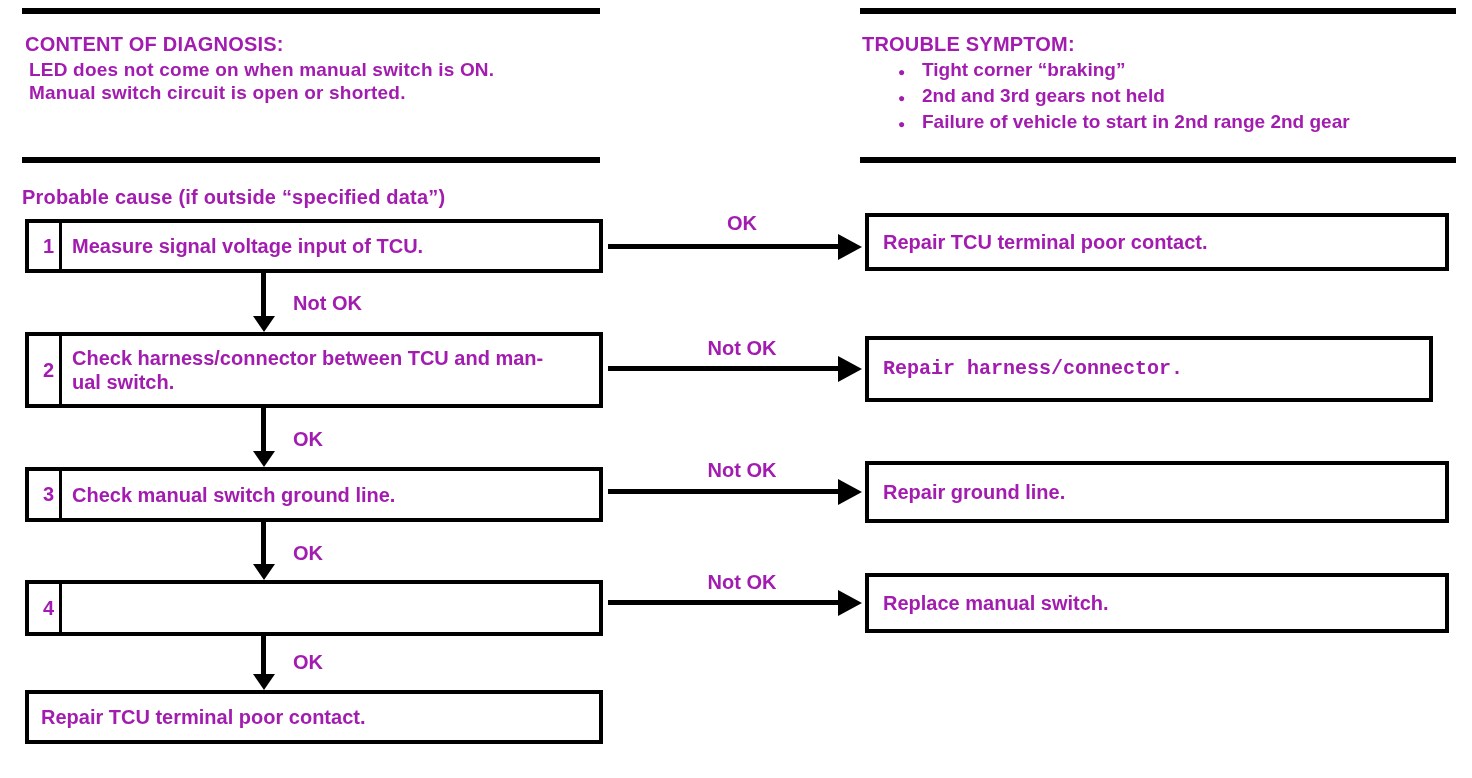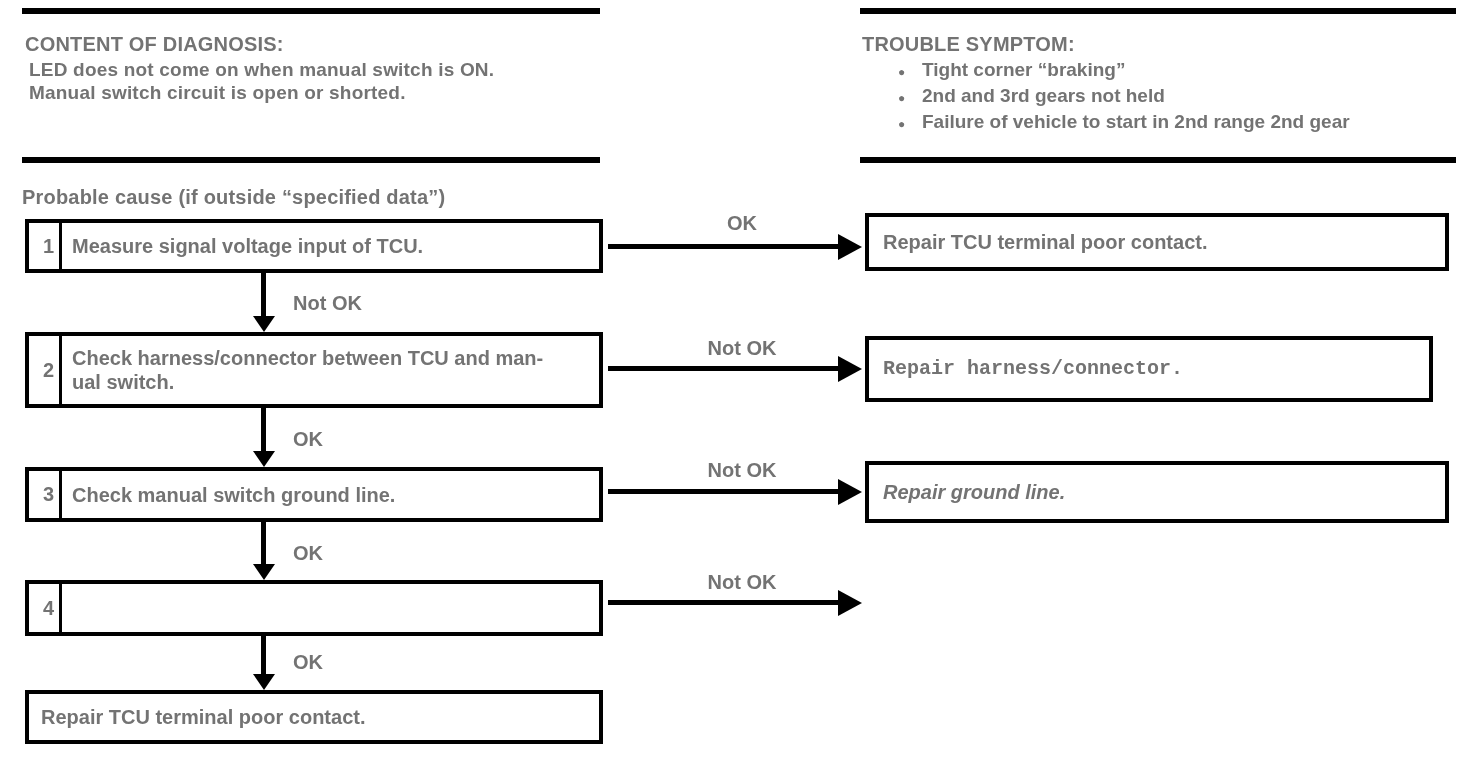--- a/index.html
+++ b/index.html
@@ -1,21 +1,21 @@
 <!DOCTYPE html>
 <html><head>
 <meta charset="utf-8">
 <style>
   html, body { margin: 0; padding: 0; background: #ffffff; }
   .page {
     position: relative;
     width: 1472px;
     height: 778px;
     background: #ffffff;
-    color: #737373;
+    color: #a21caf;
     font-family: "Liberation Sans", sans-serif;
     font-weight: 700;
     overflow: hidden;
   }
   .rule { position: absolute; height: 6px; background: #000; }
   .hdr { position: absolute; font-size: 20px; line-height: 24px; letter-spacing: 0.2px; }
   .multiline { white-space: pre-line; }
   .bullets { position: absolute; font-size: 19px; line-height: 24px; }
   .bullet-row { display: flex; align-items: baseline; }
   .bullet-dot { width: 24px; font-size: 12px; flex: none; }
@@ -132,37 +132,40 @@
 
   <div class="box" style="left:25px; top:467px; width:578px; height:55px;">
     <div class="num-cell">3</div>
     <div class="box-text">Check manual switch ground line.</div>
   </div>
   <div class="harrow" style="left:608px; top:479px; width:254px;">
     <div class="hshaft"></div>
       <div class="hhead"></div>
   </div>
   <div class="lbl lbl-center" style="left:662px; top:458px;">Not OK</div>
-  <div class="box" style="left:865px; top:461px; width:584px; height:62px;font-style:italic;">
+  <div class="box" style="left:865px; top:461px; width:584px; height:62px;">
     <div class="box-text" style="padding-left:14px;">Repair ground line.</div>
   </div>
   <div class="varrow" style="left:253px; top:522px; height:58px;">
     <div class="vshaft"></div>
       <div class="vhead"></div>
   </div>
   <div class="lbl" style="left:293px; top:541px;">OK</div>
 
   <div class="box" style="left:25px; top:580px; width:578px; height:56px;">
     <div class="num-cell">4</div>
   </div>
   <div class="harrow" style="left:608px; top:590px; width:254px;">
     <div class="hshaft"></div>
       <div class="hhead"></div>
   </div>
   <div class="lbl lbl-center" style="left:662px; top:570px;">Not OK</div>
+  <div class="box" style="left:865px; top:573px; width:584px; height:60px;">
+    <div class="box-text" style="padding-left:14px;">Replace manual switch.</div>
+  </div>
   <div class="varrow" style="left:253px; top:636px; height:54px;">
     <div class="vshaft"></div>
       <div class="vhead"></div>
   </div>
   <div class="lbl" style="left:293px; top:650px;">OK</div>
 
   <div class="box" style="left:25px; top:690px; width:578px; height:54px;">
     <div class="box-text" style="padding-left:12px;">Repair TCU terminal poor contact.</div>
   </div>
 

